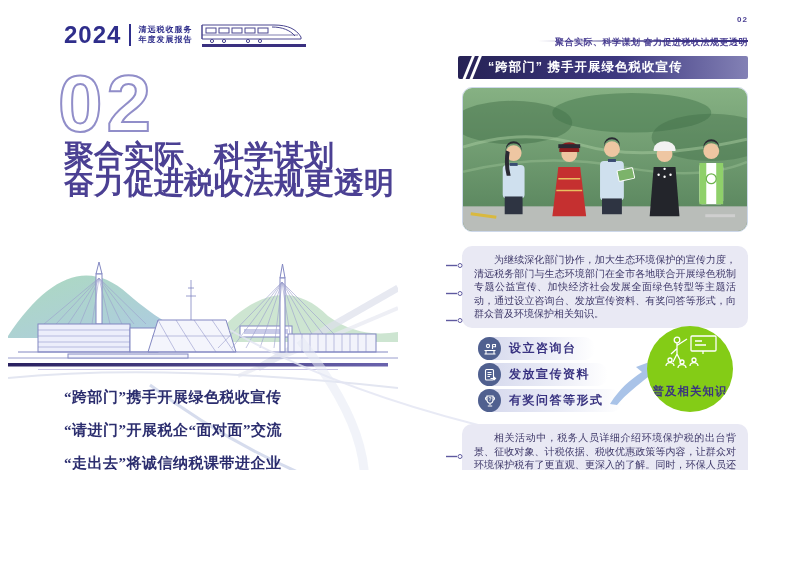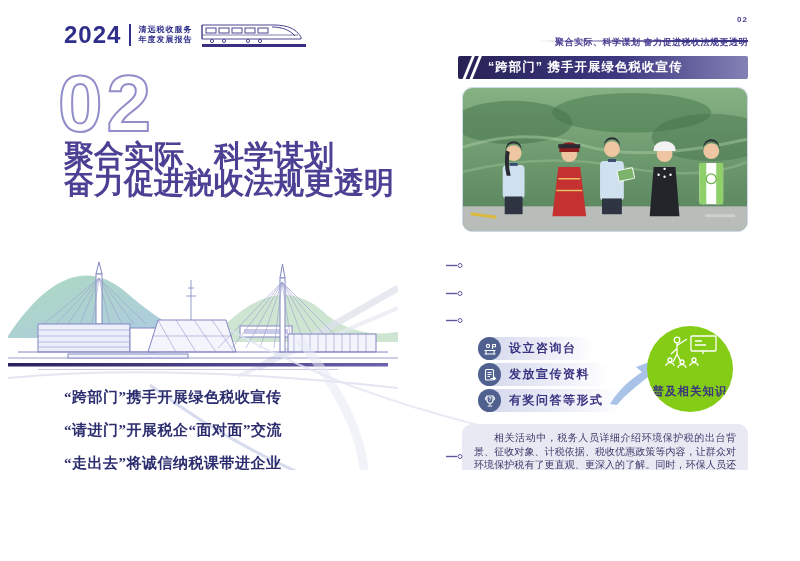--- a/index.html
+++ b/index.html
@@ -286,20 +286,23 @@
       <g>
         <rect x="238" y="76" width="24" height="42" rx="4" fill="#ffffff"></rect>
         <path d="M238,76 h7 v42 h-7 Z M255,76 h7 v42 h-7 Z" fill="#8fd06a"></path>
         <circle cx="250" cy="64" r="8" fill="#eec6a2"></circle>
         <path d="M242,62 a8,8 0 0 1 16,0 l0,-2 a8,8 0 0 0 -16,0 Z" fill="#2a2a33"></path>
         <circle cx="250" cy="92" r="5" fill="none" stroke="#6db34e" stroke-width="1.2"></circle>
       </g>
     </svg>
   </div>
 
+  <div class="pbox pbox1">
+    <p>为继续深化部门协作，加大生态环境保护的宣传力度，清远税务部门与生态环境部门在全市各地联合开展绿色税制专题公益宣传、加快经济社会发展全面绿色转型等主题活动，通过设立咨询台、发放宣传资料、有奖问答等形式，向群众普及环境保护相关知识。</p>
+  </div>
   <div class="marker" style="top:255px">
     <svg width="18" height="7">
         <path d="M0,3.5 H11" stroke="#5f5aa0" stroke-width="1.4"></path>
         <circle cx="14" cy="3.5" r="2" fill="none" stroke="#5f5aa0" stroke-width="1"></circle>
       </svg>
   </div>
   <div class="marker" style="top:283px">
     <svg width="18" height="7">
         <path d="M0,3.5 H11" stroke="#5f5aa0" stroke-width="1.4"></path>
         <circle cx="14" cy="3.5" r="2" fill="none" stroke="#5f5aa0" stroke-width="1"></circle>

